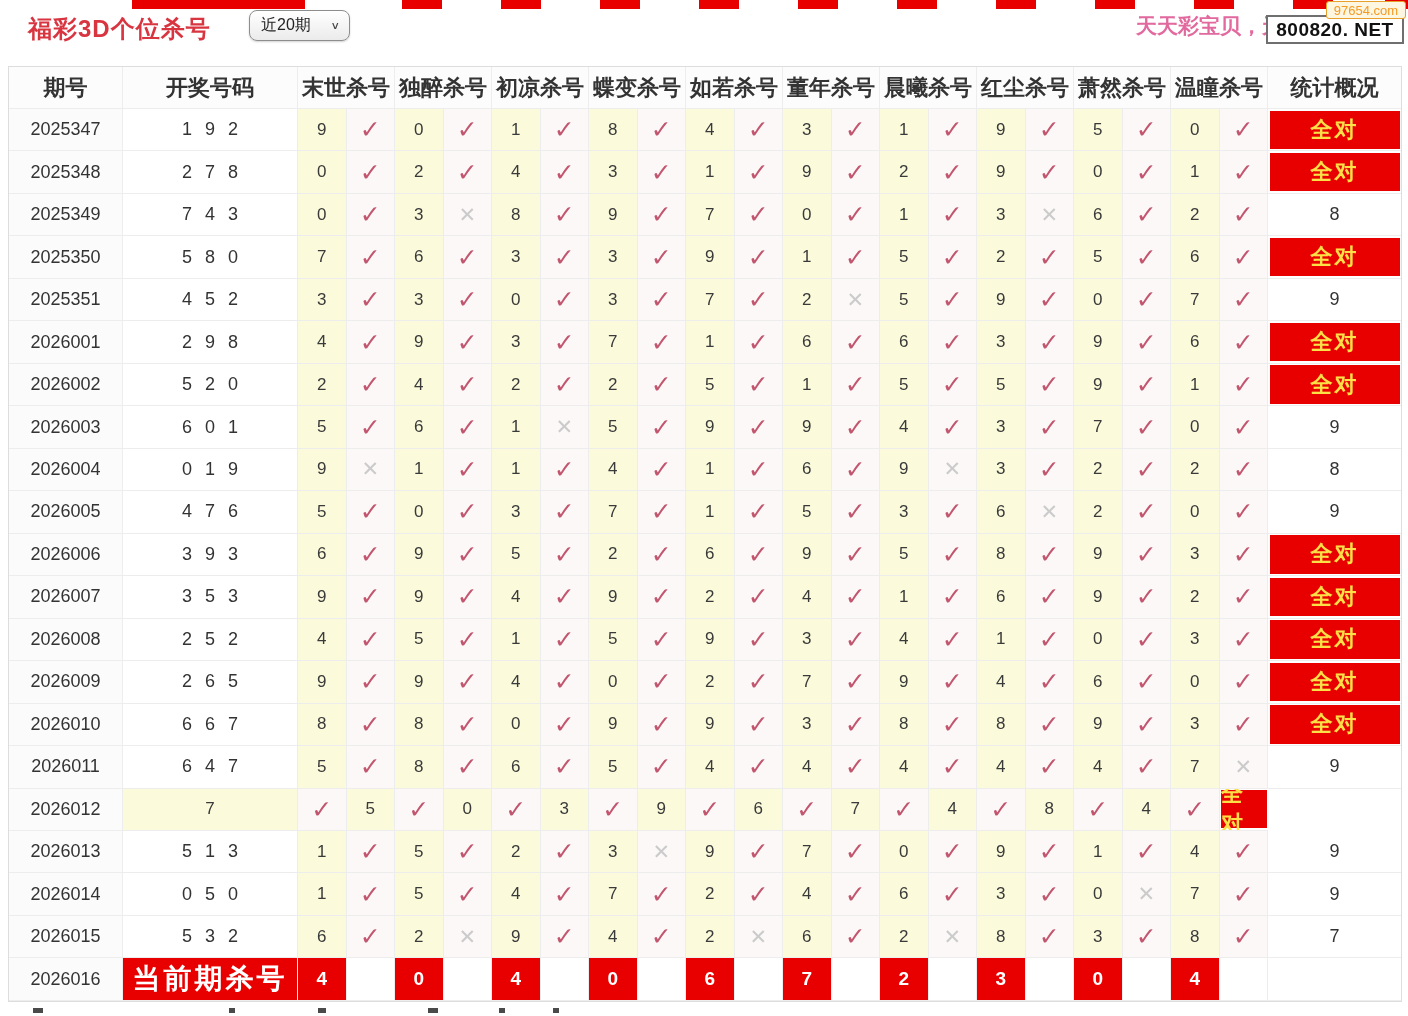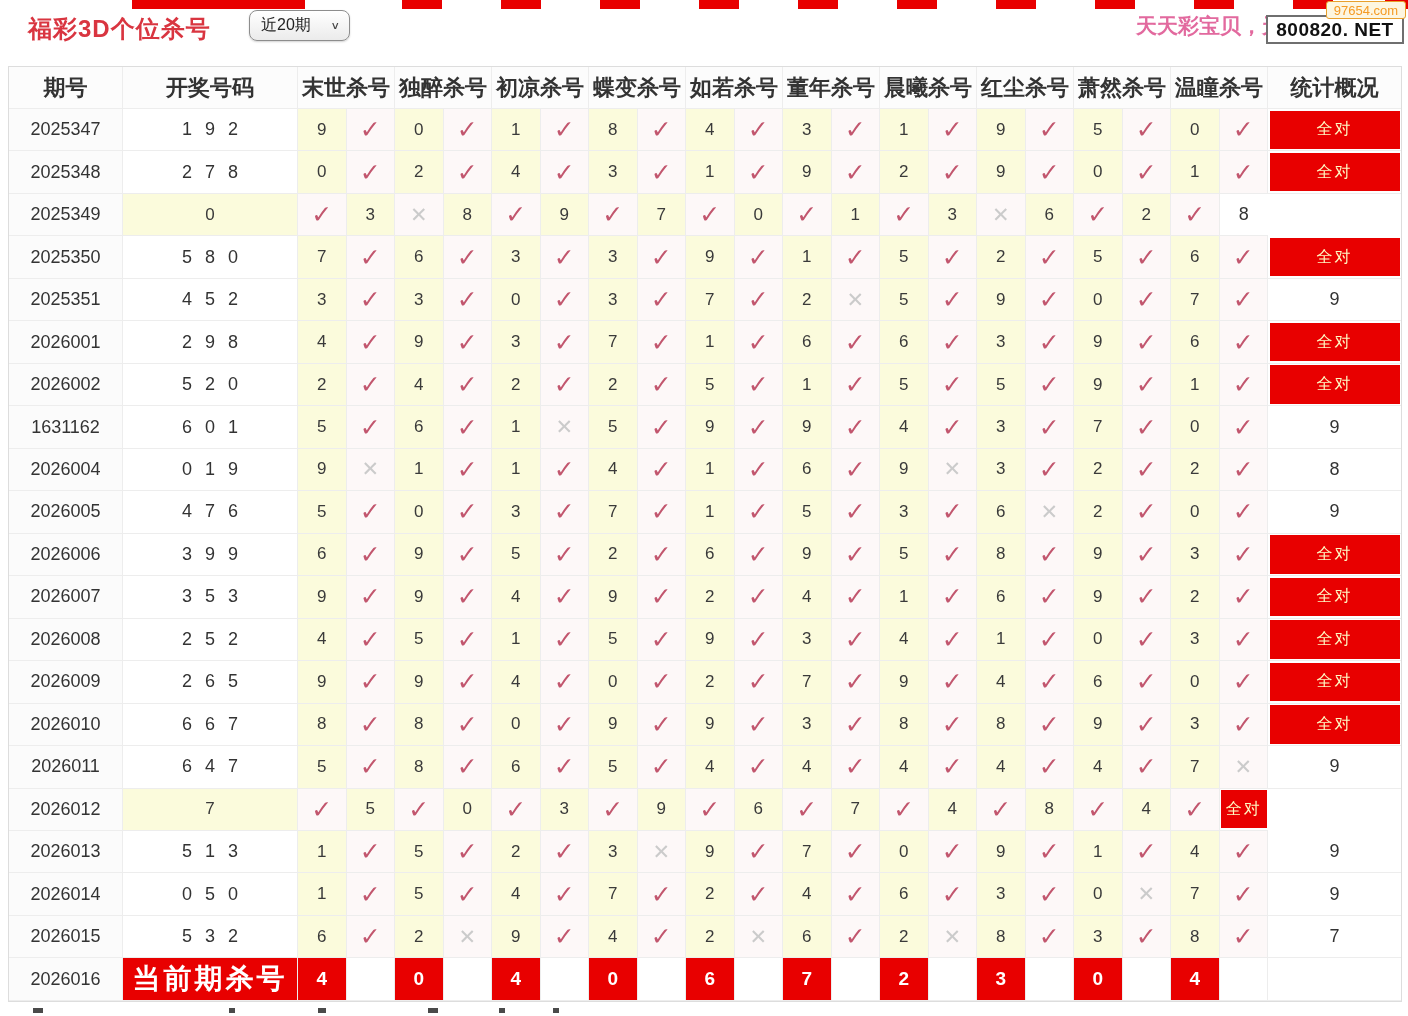--- a/index.html
+++ b/index.html
@@ -52,23 +52,23 @@
   .cell:last-child { border-right:none; }
   .thead .cell { background:#fcfcfc; font-weight:600; color:#333; font-size:22px; }
   .h2 { grid-column: span 2; }
   .period { background:#fbfbfb; font-size:18px; color:#333; }
   .draw { font-size:18px; color:#333; letter-spacing:13px; padding-left:13px; font-weight:500; }
   .num { background:var(--cell-yellow); }
   .mark { background:var(--mark-bg); }
   .mark.ok { color:var(--check-pink); font-size:25px; font-weight:700; }
   .mark.miss { color:var(--miss-gray); font-size:21px; font-weight:400; }
   .result { padding:1.5px; font-size:18px; color:#333; }
-  .result .badge { flex:1; align-self:stretch; background:var(--accent-red); color:#fef9c3;
+  .result .badge { flex:1; align-self:stretch; background:var(--accent-red); color:#fde047;
                    display:flex; align-items:center; justify-content:center;
-                   font-weight:400; font-size:16px; letter-spacing:2px; }
+                   font-weight:700; font-size:22px; letter-spacing:2px; }
   
   .banner { background:var(--accent-red); color:#fff; font-weight:700; font-size:28px;
             letter-spacing:3px; }
   .num.cur { background:var(--accent-red); color:#fff; font-weight:700; font-size:19px; }
   .current .mark { background:#fff; }
 
   
   .bmark { position:absolute; top:1008px; height:5px; background:#4a4a4a; }
 </style>
 </head>
@@ -165,20 +165,21 @@
           <div class="cell num">0</div>
           <div class="cell mark ok">✓</div>
           <div class="cell num">1</div>
           <div class="cell mark ok">✓</div>
           <div class="cell result">
             <span class="badge">全对</span>
           </div>
         </div>
         <div class="trow">
           <div class="cell period">2025349</div>
+          <div class="cell draw">743</div>
           <div class="cell num">0</div>
           <div class="cell mark ok">✓</div>
           <div class="cell num">3</div>
           <div class="cell mark miss">✕</div>
           <div class="cell num">8</div>
           <div class="cell mark ok">✓</div>
           <div class="cell num">9</div>
           <div class="cell mark ok">✓</div>
           <div class="cell num">7</div>
           <div class="cell mark ok">✓</div>
@@ -298,21 +299,21 @@
           <div class="cell mark ok">✓</div>
           <div class="cell num">9</div>
           <div class="cell mark ok">✓</div>
           <div class="cell num">1</div>
           <div class="cell mark ok">✓</div>
           <div class="cell result">
             <span class="badge">全对</span>
           </div>
         </div>
         <div class="trow">
-          <div class="cell period">1631162</div>
+          <div class="cell period">2026003</div>
           <div class="cell draw">601</div>
           <div class="cell num">5</div>
           <div class="cell mark ok">✓</div>
           <div class="cell num">6</div>
           <div class="cell mark ok">✓</div>
           <div class="cell num">1</div>
           <div class="cell mark miss">✕</div>
           <div class="cell num">5</div>
           <div class="cell mark ok">✓</div>
           <div class="cell num">9</div>
@@ -380,21 +381,21 @@
           <div class="cell num">2</div>
           <div class="cell mark ok">✓</div>
           <div class="cell num">0</div>
           <div class="cell mark ok">✓</div>
           <div class="cell result">
             <span>9</span>
           </div>
         </div>
         <div class="trow">
           <div class="cell period">2026006</div>
-          <div class="cell draw">399</div>
+          <div class="cell draw">393</div>
           <div class="cell num">6</div>
           <div class="cell mark ok">✓</div>
           <div class="cell num">9</div>
           <div class="cell mark ok">✓</div>
           <div class="cell num">5</div>
           <div class="cell mark ok">✓</div>
           <div class="cell num">2</div>
           <div class="cell mark ok">✓</div>
           <div class="cell num">6</div>
           <div class="cell mark ok">✓</div>

